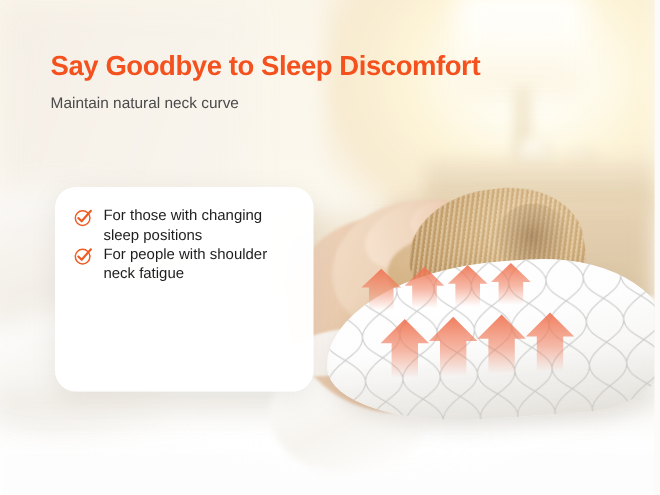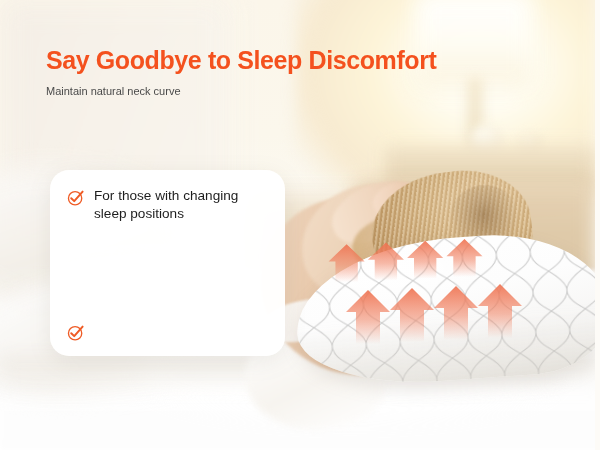--- a/index.html
+++ b/index.html
@@ -211,33 +211,33 @@
 
   
   .headline {
     position:absolute; left:46px; top:46px;
     font-size:25px; font-weight:700; letter-spacing:-.4px;
     color:#f4511e;
     white-space:nowrap;
   }
   .subhead {
     position:absolute; left:46px; top:85px;
-    font-size:11px; font-weight:400;
+    font-size:14px; font-weight:400;
     color:#4a4a4a;
     white-space:nowrap;
   }
 
   
   .feature-card {
     position:absolute; left:50px; top:170px; width:235px; height:186px;
     background:rgba(255,255,255,.965);
     border-radius:19px;
     box-shadow:0 5px 22px rgba(130,120,108,.13);
     padding:17px 14px 14px 16px;
-    display:flex; flex-direction:column; justify-content:space-between;
+    display:flex; flex-direction:column; 
   }
   .feature-item {
     display:flex; align-items:flex-start; gap:9px;
   }
   .check-icon { flex:0 0 auto; margin-top:1px; }
   .check-icon svg { display:block; }
   .feature-text {
     font-size:13.6px; line-height:1.3;
     color:#1d1d1d; font-weight:400;
   }
@@ -327,18 +327,19 @@
       <span class="feature-text">For those with changing sleep positions</span>
     </div>
 
     <div class="feature-item">
       <span class="check-icon">
         <svg width="19" height="19" viewBox="0 0 24 24">
           <circle cx="11.5" cy="13" r="8.4" fill="none" stroke="#ef5b25" stroke-width="1.7"></circle>
           <path d="M6.6 12.9 L10.4 16.6 L21 4.6" fill="none" stroke="#ef5b25" stroke-width="2.5" stroke-linecap="round" stroke-linejoin="round"></path>
         </svg>
       </span>
+      <span class="feature-text">For people with shoulder neck fatigue</span>
     </div>
 
 
   </div>
 
 </div>
 
 </body></html>

